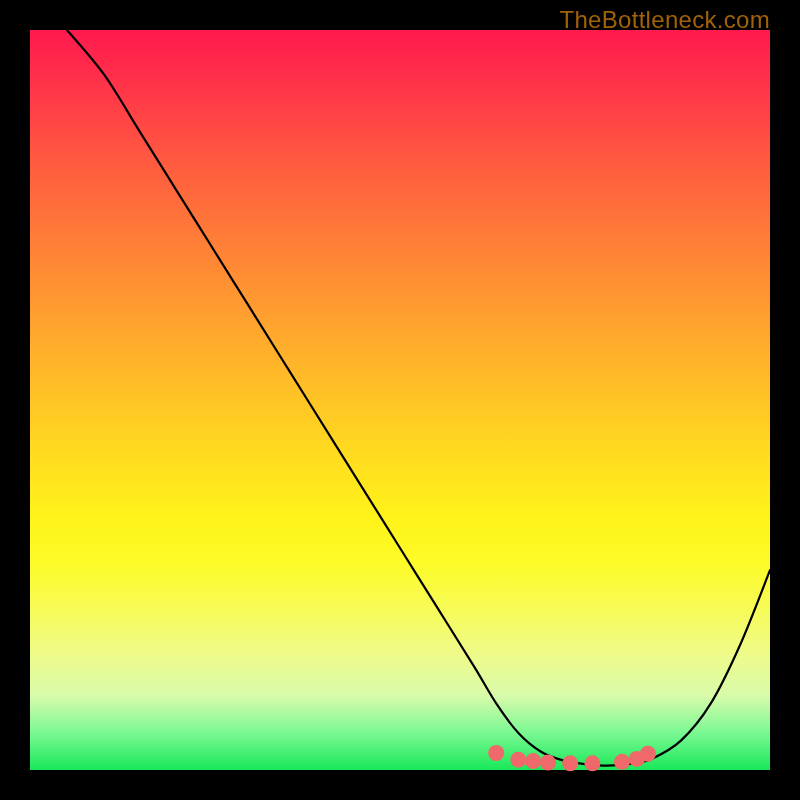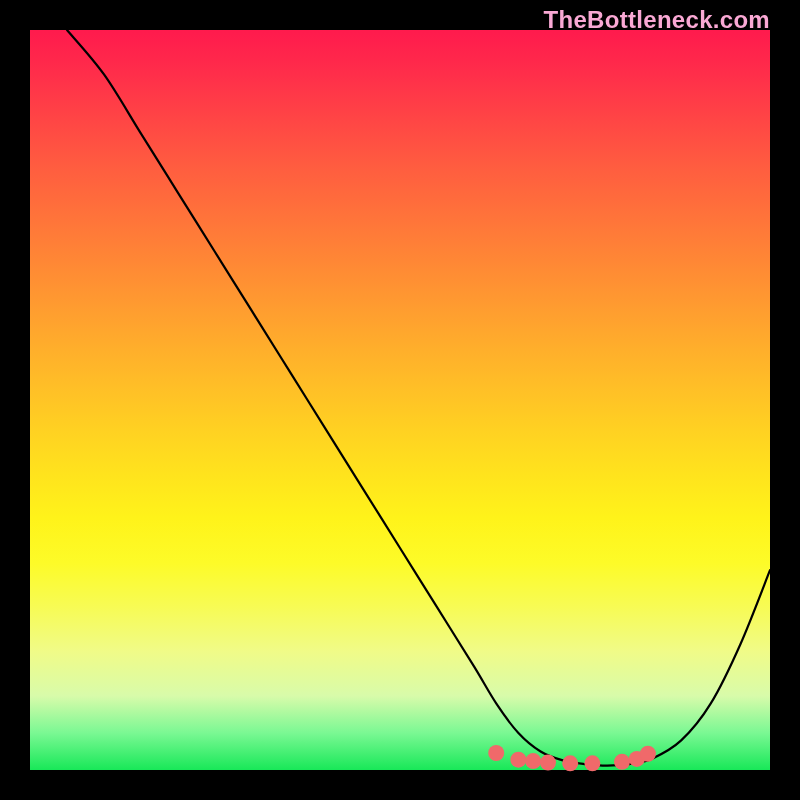--- a/index.html
+++ b/index.html
@@ -44,23 +44,23 @@
       #f0fb88 84%,
       #d8fbaa 90%,
       #7af893 95%,
       #18e858 100%
     );
   }
   .watermark {
     position: absolute;
     top: 6px;
     right: 30px;
-    color: #f9a8d4;
+    color: #a16207;
     font-size: 24px;
-    font-weight: 700;
+    font-weight: 400;
     letter-spacing: 0.3px;
     user-select: none;
   }
   svg.curve {
     position: absolute;
     left: 0;
     top: 0;
     width: 740px;
     height: 740px;
     overflow: visible;

